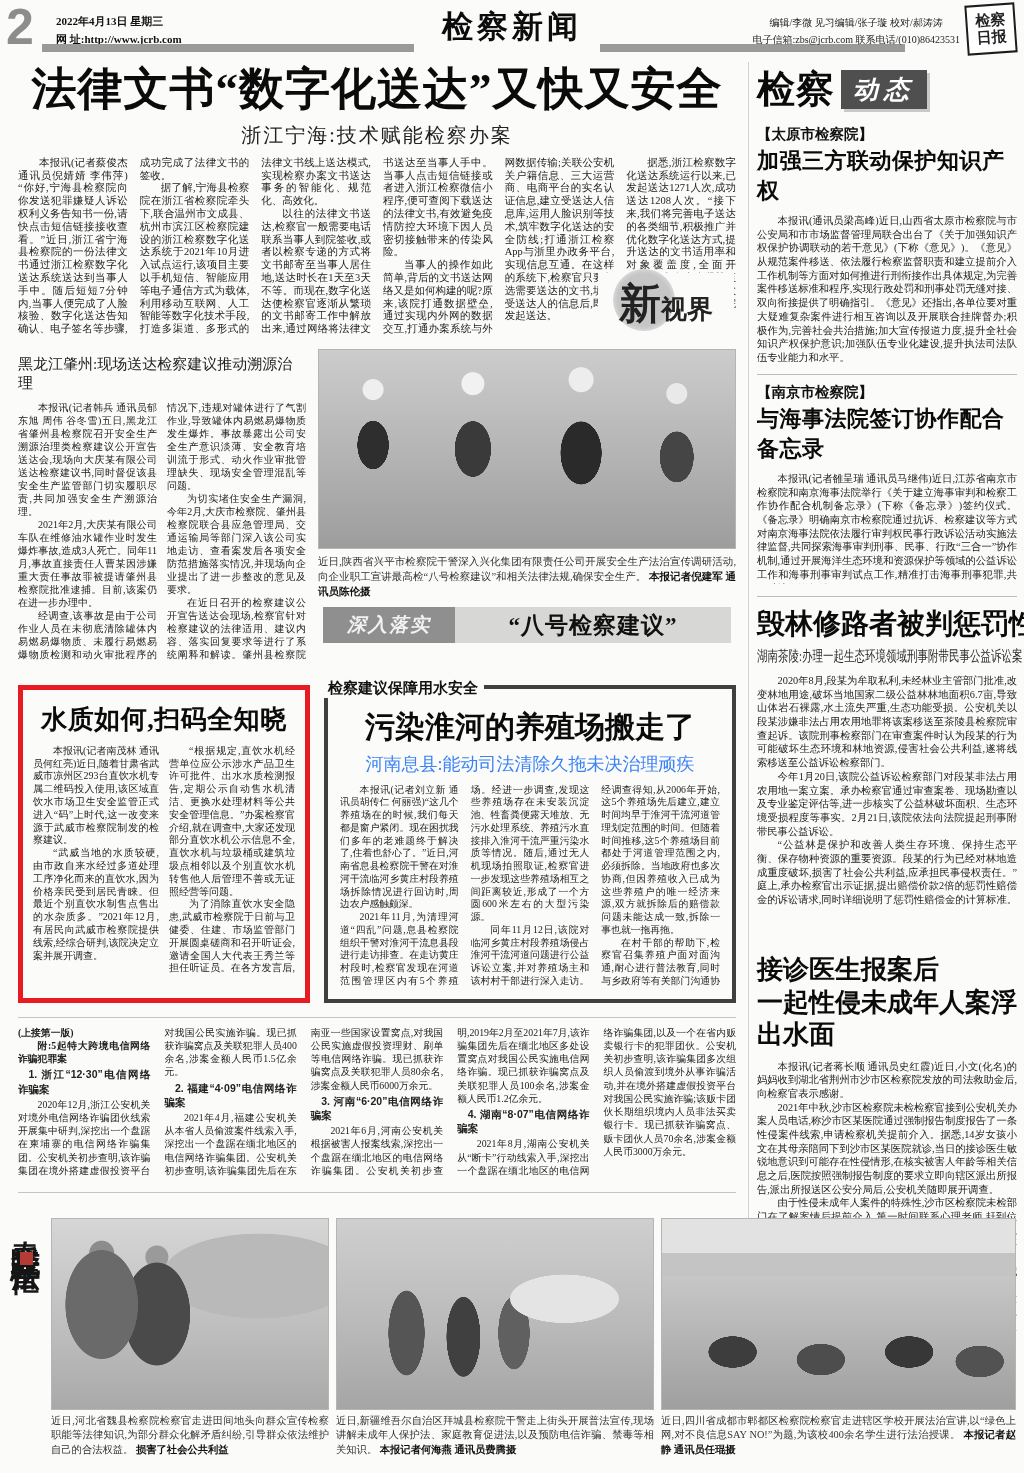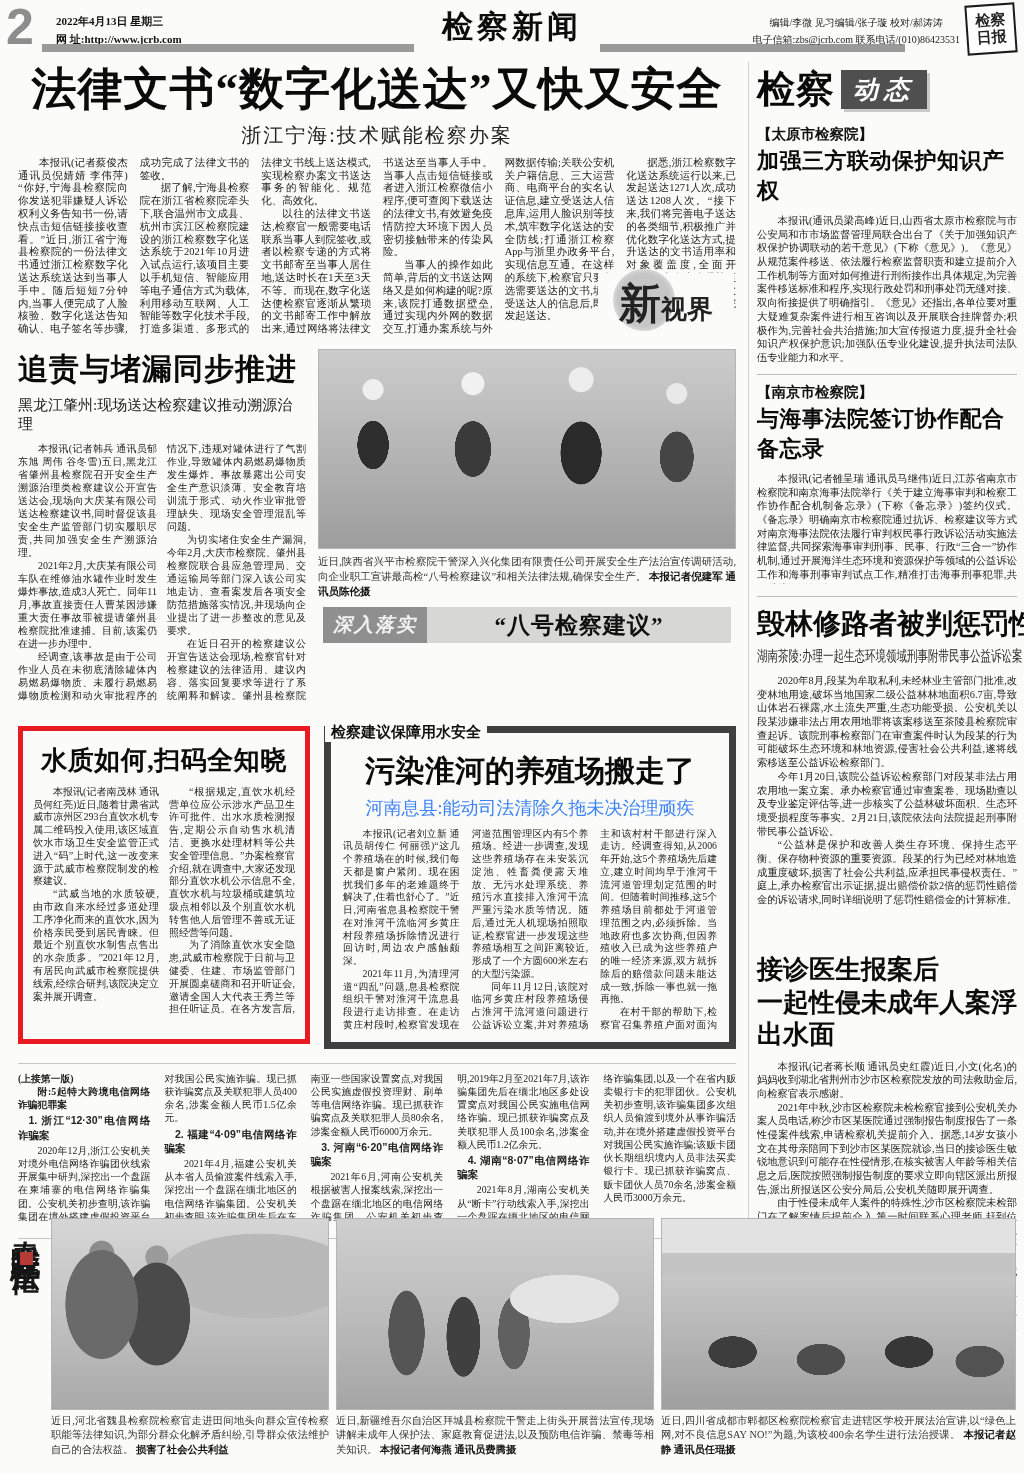--- a/index.html
+++ b/index.html
@@ -49,29 +49,29 @@
       radial-gradient(ellipse 30px 46px at 37% 50%, #3a3a3a 0 60%, transparent 61%),
       radial-gradient(circle at 63% 15%, #ededed 0 12px, transparent 13px),
       radial-gradient(ellipse 34px 52px at 63% 52%, #2a2a2a 0 60%, transparent 61%),
       radial-gradient(circle at 86% 22%, #e9e9e9 0 10px, transparent 11px),
       radial-gradient(ellipse 28px 42px at 86% 54%, #454545 0 60%, transparent 61%),
       linear-gradient(180deg,#cccccc 0%,#b3b3b3 55%,#9d9d9d 100%);}
   .cap{margin:5px 0 0;font-size:10.5px;line-height:1.45;text-align:justify;color:#333;}
   .cap b{font-style:normal;color:#111;}
   .banner8{margin:8px auto 0;width:408px;height:36px;display:flex;align-items:stretch;}
   .banner8 .scr{background:#8f8f8f;color:#f2f2f2;font-size:19px;font-style:italic;font-weight:700;
-                display:flex;align-items:center;padding:0 10px;letter-spacing:2px;}
+                display:flex;align-items:center;padding:0 24px;letter-spacing:2px;}
   .banner8 .txt{flex:1;background:#d7d7d5;color:#101010;font-weight:900;font-size:23px;display:flex;
                 align-items:center;justify-content:center;letter-spacing:1px;}
   
   .wrow{display:flex;margin-top:16px;align-items:stretch;}
   .redbox{flex:none;width:262px;border:5px solid #e81b22;padding:8px 10px;height:292px;overflow:hidden;background:#fbfbf9;}
   .w-title{margin:4px 0 8px;font-size:26px;font-weight:900;text-align:center;letter-spacing:0.5px;color:#0b0b0b;}
   .w-body{height:238px;overflow:hidden;column-count:2;column-gap:10px;font-size:10px;line-height:1.28;text-align:justify;}
-  .hbox{position:relative;flex:1;margin-left:14px;border:7px solid #404040;padding:16px 12px 8px;height:auto;}
+  .hbox{position:relative;flex:1;margin-left:14px;border:4px solid #404040;padding:16px 12px 8px;height:auto;}
   .h-label{position:absolute;left:-6px;top:-10px;background:#fbfbf9;padding:0 6px;font-size:15px;font-weight:900;
            font-family:"Liberation Sans",sans-serif;color:#111;}
   .h-title{margin:2px 0 4px;text-align:center;font-size:30px;font-weight:900;color:#0b0b0b;}
   .h-sub{margin:0 0 8px;text-align:center;font-size:18px;color:#3b82f6;letter-spacing:0px;}
   .h-body{height:206px;overflow:hidden;column-count:3;column-gap:12px;font-size:9.8px;line-height:1.3;text-align:justify;}
   
   .fraud{margin-top:14px;border-top:1px solid #c5c5c5;border-bottom:1px solid #c5c5c5;padding:8px 0;}
   .fraud-cols{height:158px;overflow:hidden;column-count:5;column-gap:14px;font-size:9.8px;line-height:1.35;text-align:justify;}
   .fraud-cols p{margin:0;text-indent:2em;}
   .fraud-cols .fr-lead{text-indent:0;font-weight:700;}
@@ -161,21 +161,20 @@
         </div>
       <div class="badge">
         <span class="badge-inner">
           <span class="badge-xin">新</span><span class="badge-shijie">视界</span>
         </span>
       </div>
     </div>
 
     <div class="zrow">
       <div class="z-left">
-        <h2 class="z-title">追责与堵漏同步推进</h2>
         <div class="z-sub">黑龙江肇州:现场送达检察建议推动溯源治理</div>
         <div class="z-body cols">
             <p>本报讯(记者韩兵 通讯员郁东旭 周伟 谷冬雪)五日,黑龙江省肇州县检察院召开安全生产溯源治理类检察建议公开宣告送达会,现场向大庆某有限公司送达检察建议书,同时督促该县安全生产监管部门切实履职尽责,共同加强安全生产溯源治理。</p>
             <p>2021年2月,大庆某有限公司车队在维修油水罐作业时发生爆炸事故,造成3人死亡。同年11月,事故直接责任人曹某因涉嫌重大责任事故罪被提请肇州县检察院批准逮捕。目前,该案仍在进一步办理中。</p>
             <p>经调查,该事故是由于公司作业人员在未彻底清除罐体内易燃易爆物质、未履行易燃易爆物质检测和动火审批程序的情况下,违规对罐体进行了气割作业,导致罐体内易燃易爆物质发生爆炸。事故暴露出公司安全生产意识淡薄、安全教育培训流于形式、动火作业审批管理缺失、现场安全管理混乱等问题。</p>
             <p>为切实堵住安全生产漏洞,今年2月,大庆市检察院、肇州县检察院联合县应急管理局、交通运输局等部门深入该公司实地走访、查看案发后各项安全防范措施落实情况,并现场向企业提出了进一步整改的意见及要求。</p>
             <p>在近日召开的检察建议公开宣告送达会现场,检察官针对检察建议的法律适用、建议内容、落实回复要求等进行了系统阐释和解读。肇州县检察院与县应急管理局、交通运输局及政府有关部门还就执法监督、信息资源共享等工作交换了意见建议,形成了共同推进防范化解安全生产风险合力的共识。</p>
           </div>
       </div>
       <div class="z-right">

